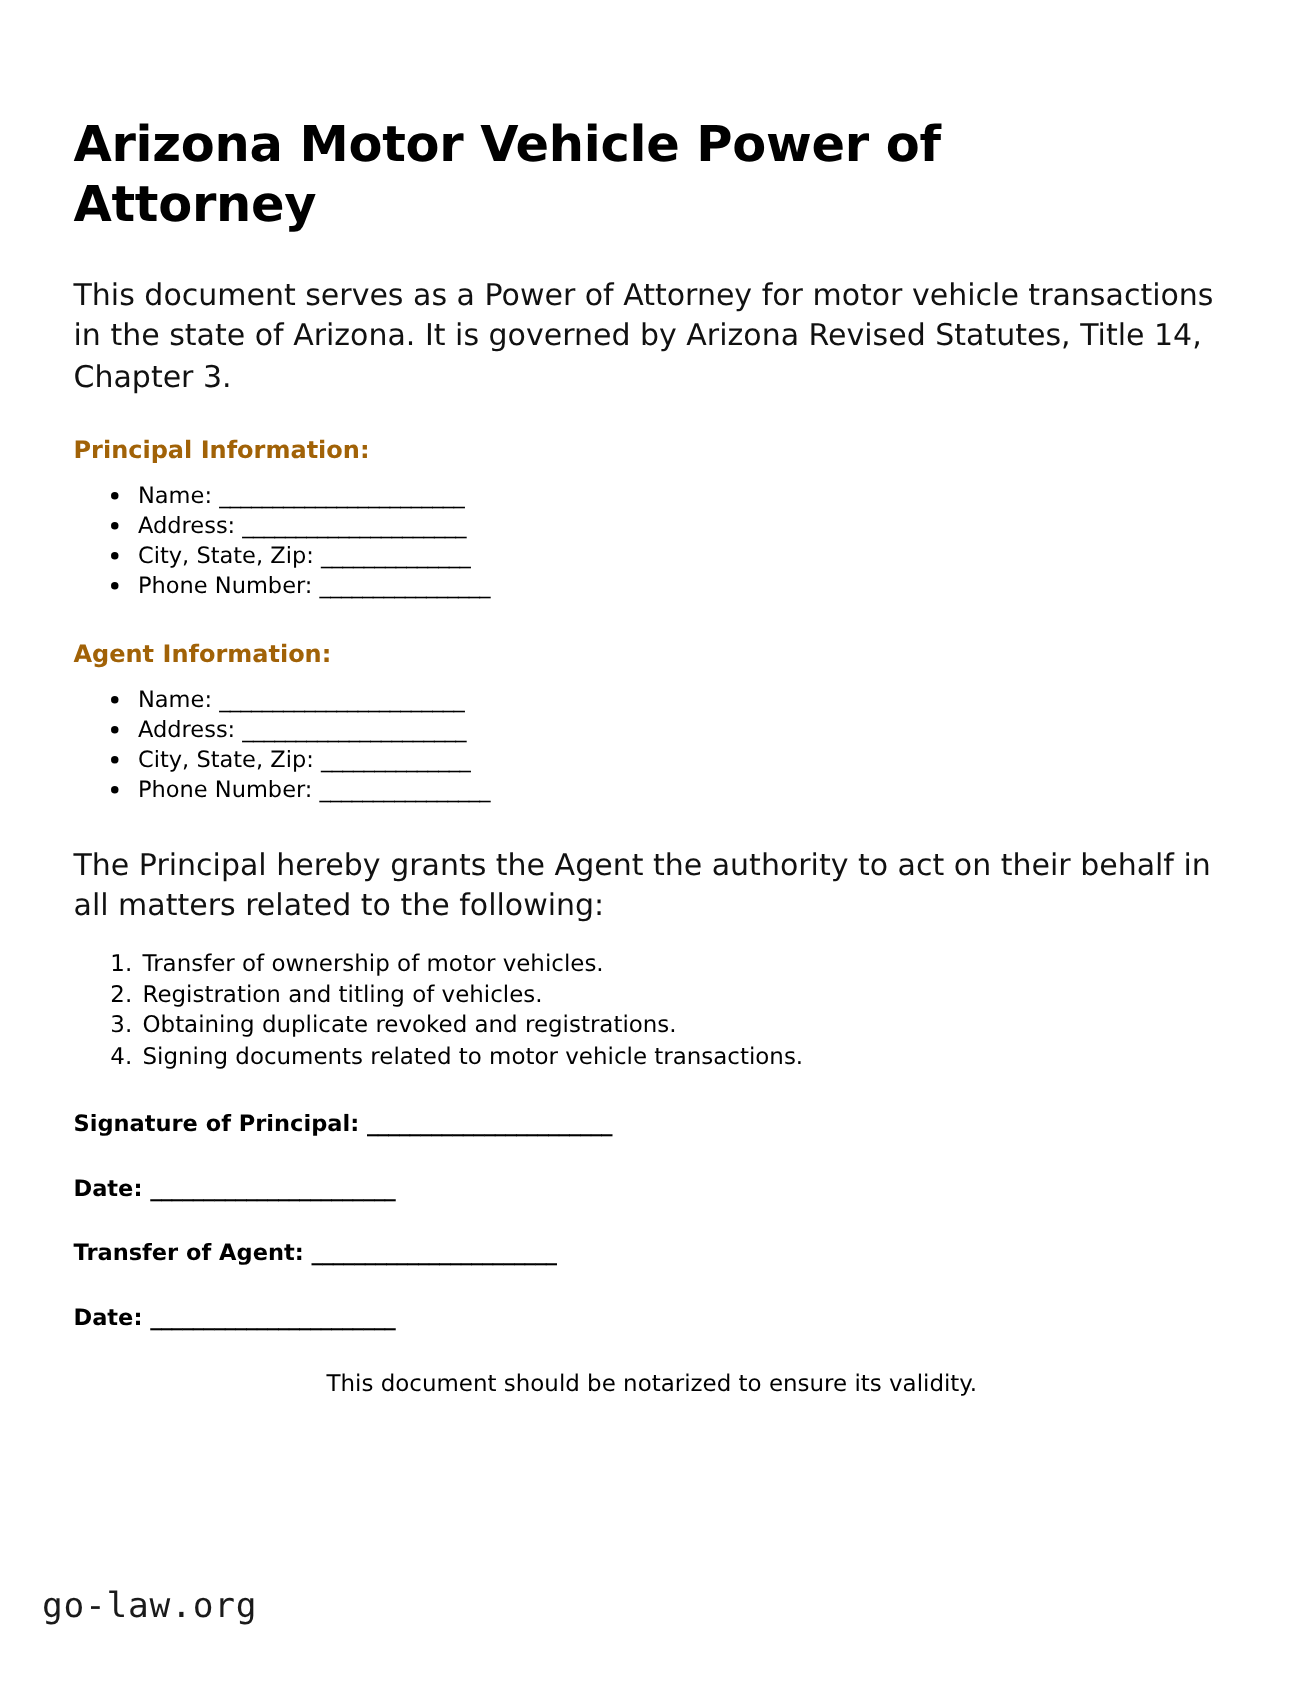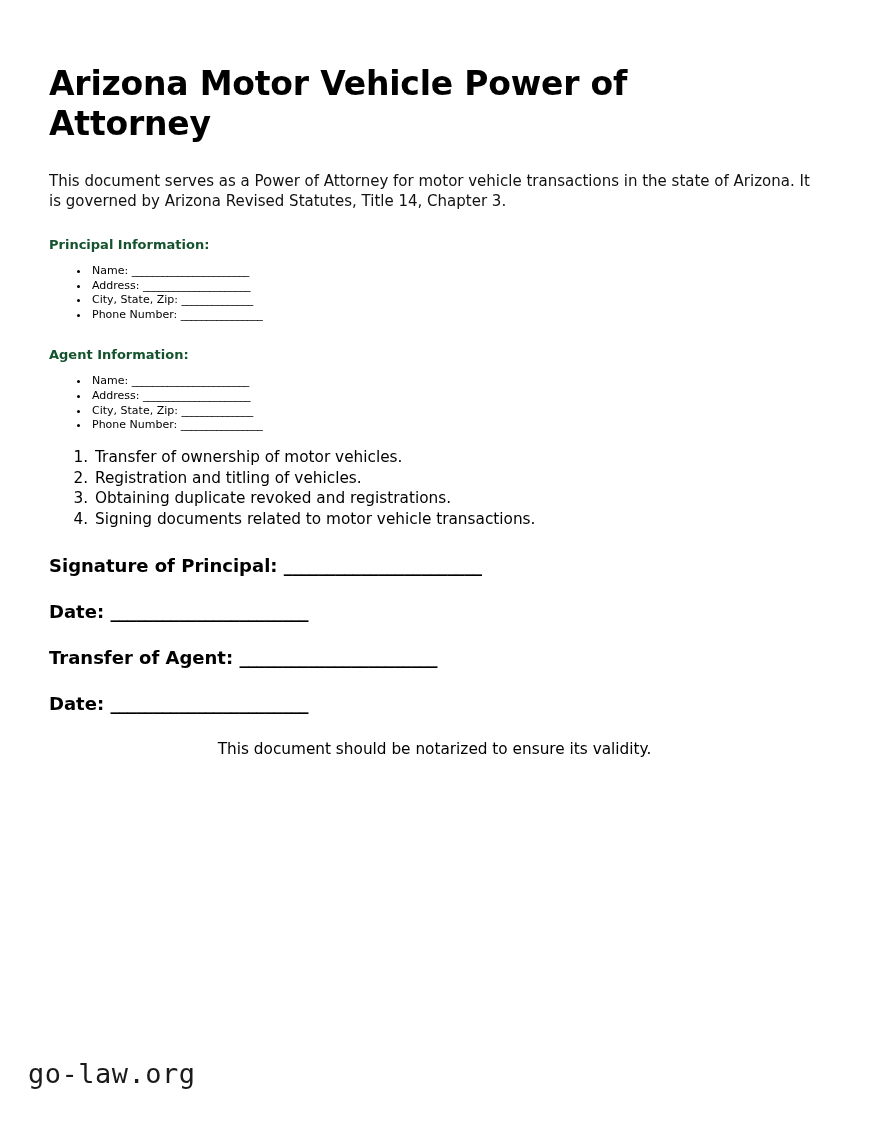--- a/index.html
+++ b/index.html
@@ -12,57 +12,57 @@
     height: 1124px;
     position: relative;
     font-family: "DejaVu Sans", "Liberation Sans", sans-serif;
     color: #000000;
     overflow: hidden;
   }
 
   .page {
     position: absolute;
     left: 0;
-    top: 4px;
+    top: 16px;
     width: 869px;
     height: 1040px;
     box-sizing: border-box;
     padding: 48px 49px 0 49px;
   }
 
   .doc-title {
     font-size: 33px;
     font-weight: bold;
     line-height: 1.22;
     letter-spacing: -0.2px;
     margin: 12px 0 0 0;
     max-width: 640px;
     color: #000;
   }
 
   .para {
-    font-size: 15px;
+    font-size: 20px;
     line-height: 1.38;
     margin: 26px 0 0 0;
     max-width: 772px;
     color: #111;
   }
 
   .section-heading {
-    font-size: 13px;
+    font-size: 16px;
     font-weight: bold;
     margin: 25px 0 0 0;
-    color: #14532d;
+    color: #a16207;
   }
 
   ul.field-list {
     list-style: disc;
     margin: 12px 0 0 0;
     padding-left: 41px;
-    font-size: 11px;
+    font-size: 15px;
     line-height: 1.33;
   }
   ul.field-list li {
     padding-left: 2px;
     margin: 0;
     white-space: nowrap;
   }
 
   ol.authority-list {
     list-style: decimal;
@@ -75,39 +75,39 @@
     padding-left: 2px;
     margin: 0;
   }
 
   .blank {
     font-family: "DejaVu Sans", "Liberation Sans", sans-serif;
     letter-spacing: -0.4px;
   }
 
   .sig-line {
-    font-size: 18px;
+    font-size: 15px;
     font-weight: bold;
     margin: 25px 0 0 0;
     white-space: nowrap;
   }
 
   .closing-note {
     font-size: 15.3px;
     line-height: 1.38;
     margin: 25px 0 0 0;
     text-align: center;
   }
 
   .watermark {
     position: absolute;
     left: 28px;
     top: 1058px;
     font-family: "DejaVu Sans Mono", "Liberation Mono", monospace;
-    font-size: 27px;
+    font-size: 23px;
     color: #1a1a1a;
     letter-spacing: 0.5px;
     white-space: nowrap;
   }
 </style>
 </head>
 <body>
 
 <div class="page">
 
@@ -127,20 +127,21 @@
   <h2 class="section-heading">Agent Information:</h2>
 
   <ul class="field-list">
     <li><span>Name:</span> <span class="blank">_______________________</span></li>
     <li><span>Address:</span> <span class="blank">_____________________</span></li>
     <li><span>City, State, Zip:</span> <span class="blank">______________</span></li>
     <li><span>Phone Number:</span> <span class="blank">________________</span></li>
   </ul>
 
 
+  <p class="para">The Principal hereby grants the Agent the authority to act on their behalf in all matters related to the following:</p>
 
   <ol class="authority-list">
     <li>Transfer of ownership of motor vehicles.</li>
     <li>Registration and titling of vehicles.</li>
     <li>Obtaining duplicate revoked and registrations.</li>
     <li>Signing documents related to motor vehicle transactions.</li>
   </ol>
 
 
   <div class="sig-line">

